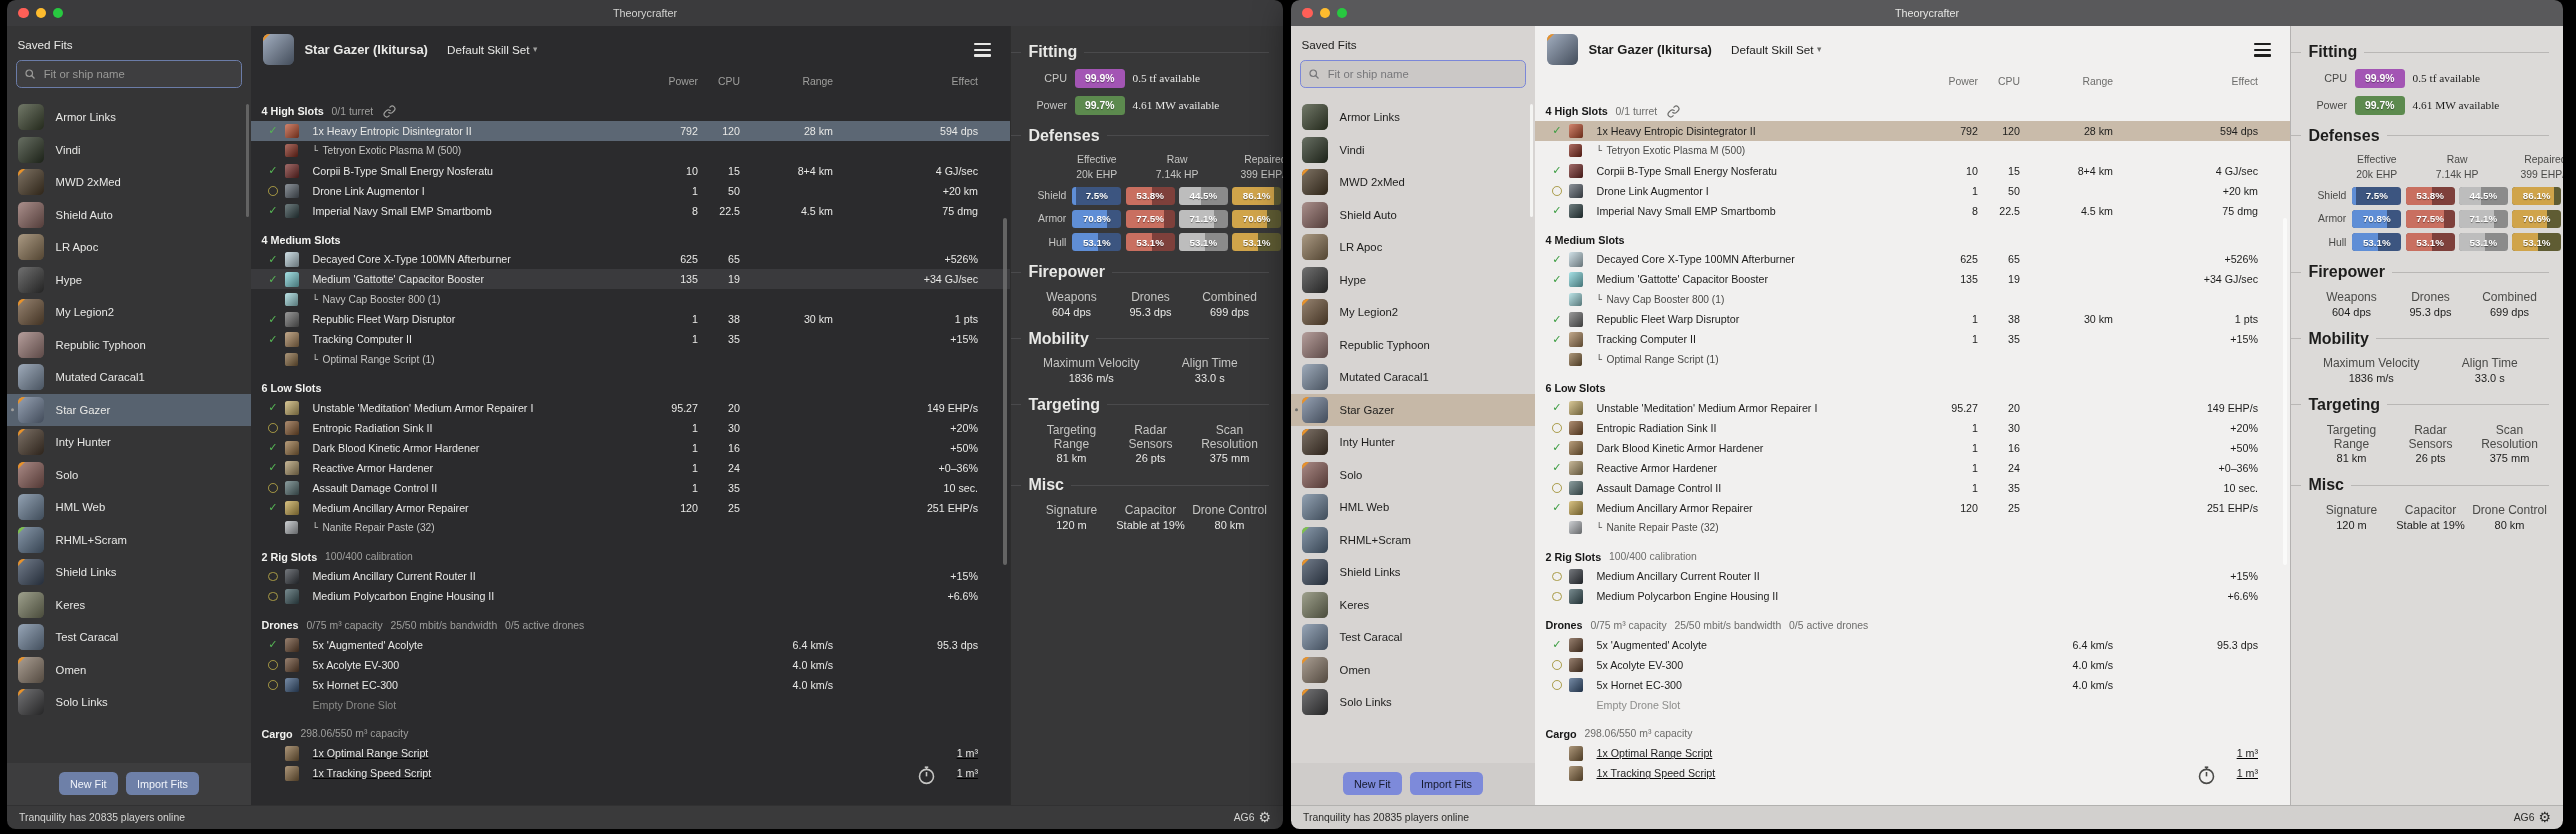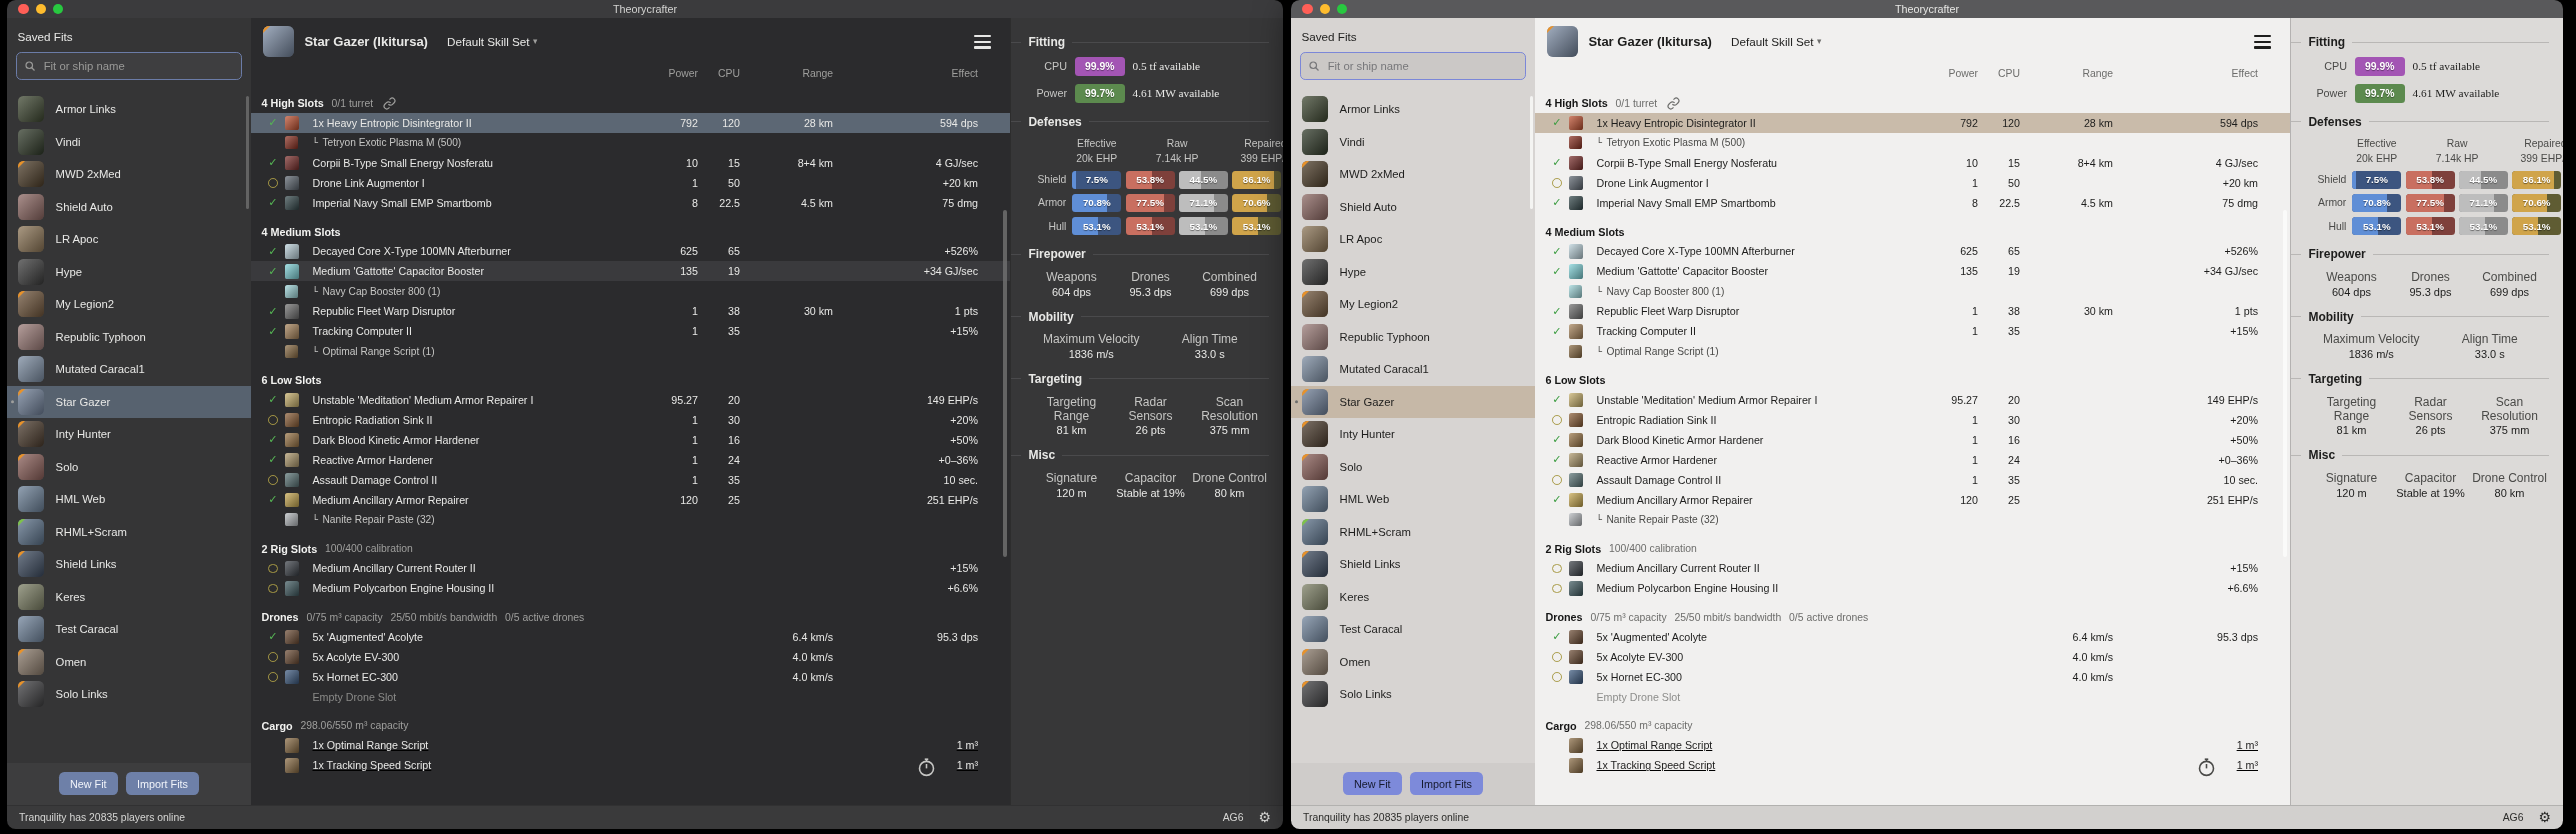--- a/index.html
+++ b/index.html
@@ -13,30 +13,30 @@
     --btn:#6e80a8;--btn-fg:#f0f3fa;--bar:#3a3a3b;--bar-fg:#d6d6d4;--line:#4a4a4c;
     --search-bg:#3e3e40;--ring:#6b7ca8;--ph:#9a9a98;--scroll:#6f6f6f;--ok:#55b354;--off:#a89a45;
     --shead:#f2f2f0;--empty:#8a8a88;--btnstrip:#3d3d3e;}
   .win.light{left:1291px;width:1272px;
     --bg-main:#f1f0ef;--bg-side:#d7d4d2;--bg-stats:#dcdad8;--bg-title:#59595b;--title-fg:#e6e6e4;
     --fg:#1d1d1c;--fg-dim:#6d6d6b;--fg-sub:#4a4a48;--sel:#c9bbaa;--sel-side:#c6b8a7;--hov:#f1f0ef;
     --btn:#7d8ada;--btn-fg:#161a2e;--bar:#d2d0ce;--bar-fg:#2c2c2a;--line:#b9b7b5;
     --search-bg:#cbc8c6;--ring:#7b87d8;--ph:#77777a;--scroll:#fbfbfa;--ok:#3f9e44;--off:#a89a45;
     --shead:#161616;--empty:#8d8d8b;--btnstrip:#cfccca;}
   
-  .titlebar{height:18px;background:var(--bg-title);display:flex;align-items:center;position:relative;flex:0 0 auto;}
+  .titlebar{height:26px;background:var(--bg-title);display:flex;align-items:center;position:relative;flex:0 0 auto;}
   .lights{display:flex;gap:7px;margin-left:11.3px;}
   .light-dot{width:10.4px;height:10.4px;border-radius:50%;}
   .ld-r{background:#ff5f57}.ld-y{background:#febc2e}.ld-g{background:#28c840}
   .title{position:absolute;left:0;right:0;text-align:center;font-size:10.8px;color:var(--title-fg);}
   
   .body{flex:1;display:flex;min-height:0;}
   .statusbar{height:23.4px;background:var(--bar);display:flex;align-items:center;flex:0 0 auto;
     font-size:10.4px;color:var(--bar-fg);padding:0 12px;justify-content:space-between;border-top:0.9px solid rgba(0,0,0,.15);}
-  .sb-right{display:flex;align-items:center;gap:15px;}
+  .sb-right{display:flex;align-items:center;gap:4px;}
   .gear{font-family:"DejaVu Sans",sans-serif;font-size:14px;line-height:1;}
   
   .sidebar{width:244px;flex:0 0 auto;background:var(--bg-side);position:relative;overflow:hidden;}
   .sb-head{font-size:11.7px;color:var(--fg);padding:12px 0 8.7px 10.4px;}
   .searchbox{margin:0 8.7px;height:26px;border:1.7px solid var(--ring);border-radius:5.2px;background:var(--search-bg);
     display:flex;align-items:center;gap:6px;padding:0 7px;}
   .searchbox svg{flex:0 0 auto;}
   .search-input{border:0;outline:0;background:transparent;color:var(--fg);font-size:11.3px;width:100%;
     font-family:"Liberation Sans",sans-serif;caret-color:var(--fg);}
   .search-input::placeholder{color:var(--ph);}
@@ -87,21 +87,21 @@
   .branch{color:var(--fg-sub);font-size:9.5px;font-family:"DejaVu Sans Mono",monospace;}
   .subrow .nm{font-size:10.2px;color:var(--fg-sub);}
   .emptynm span{color:var(--empty);}
   .col{text-align:right;font-size:10.7px;}
   .main-scroll{position:absolute;right:2.6px;top:192px;width:4.3px;height:347px;border-radius:2.6px;background:var(--scroll);opacity:.85;}
   .cargo-wrap{position:relative;text-decoration:underline;}
   .timer{position:absolute;right:73px;top:21.7px;width:21px;height:21px;color:var(--fg-sub);}
   
   .stats{width:273px;flex:0 0 auto;background:var(--bg-stats);border-left:0.9px solid rgba(0,0,0,.18);
     padding:5.2px 14px 0 21px;box-sizing:border-box;color:var(--fg);}
-  .stat-title{display:flex;align-items:center;gap:7px;font-size:12px;font-weight:bold;margin-top:12px;color:var(--fg);}
+  .stat-title{display:flex;align-items:center;gap:7px;font-size:16px;font-weight:bold;margin-top:12px;color:var(--fg);}
   .stat-title::before{content:"";width:10.4px;height:0.9px;background:var(--line);margin-left:-21px;}
   .stat-title::after{content:"";flex:1;height:0.9px;background:var(--line);}
   .fit-row{display:flex;align-items:center;gap:7.8px;margin-top:7.8px;}
   .fit-row .flabel{width:35px;text-align:right;font-size:10.8px;color:var(--fg-sub);}
   .pbadge{width:50px;height:19px;border-radius:3.5px;display:flex;align-items:center;justify-content:center;
     color:#fff;font-size:10.4px;font-weight:bold;text-shadow:0 0.9px 0.9px rgba(0,0,0,.4);}
   .fit-row .ftext{font-size:11.3px;color:var(--fg);font-family:Liberation Serif, serif;}
   .def-head{display:grid;grid-template-columns:36px 49px 103px 65px;gap:4.3px;margin-top:8.7px;text-align:center;}
   .def-head .dh{font-size:10.4px;color:var(--fg-sub);line-height:1.35;}
   .def-row{display:grid;grid-template-columns:36px 49px 49px 49px 49px 1fr;gap:4.3px;align-items:center;margin-top:5.2px;}

